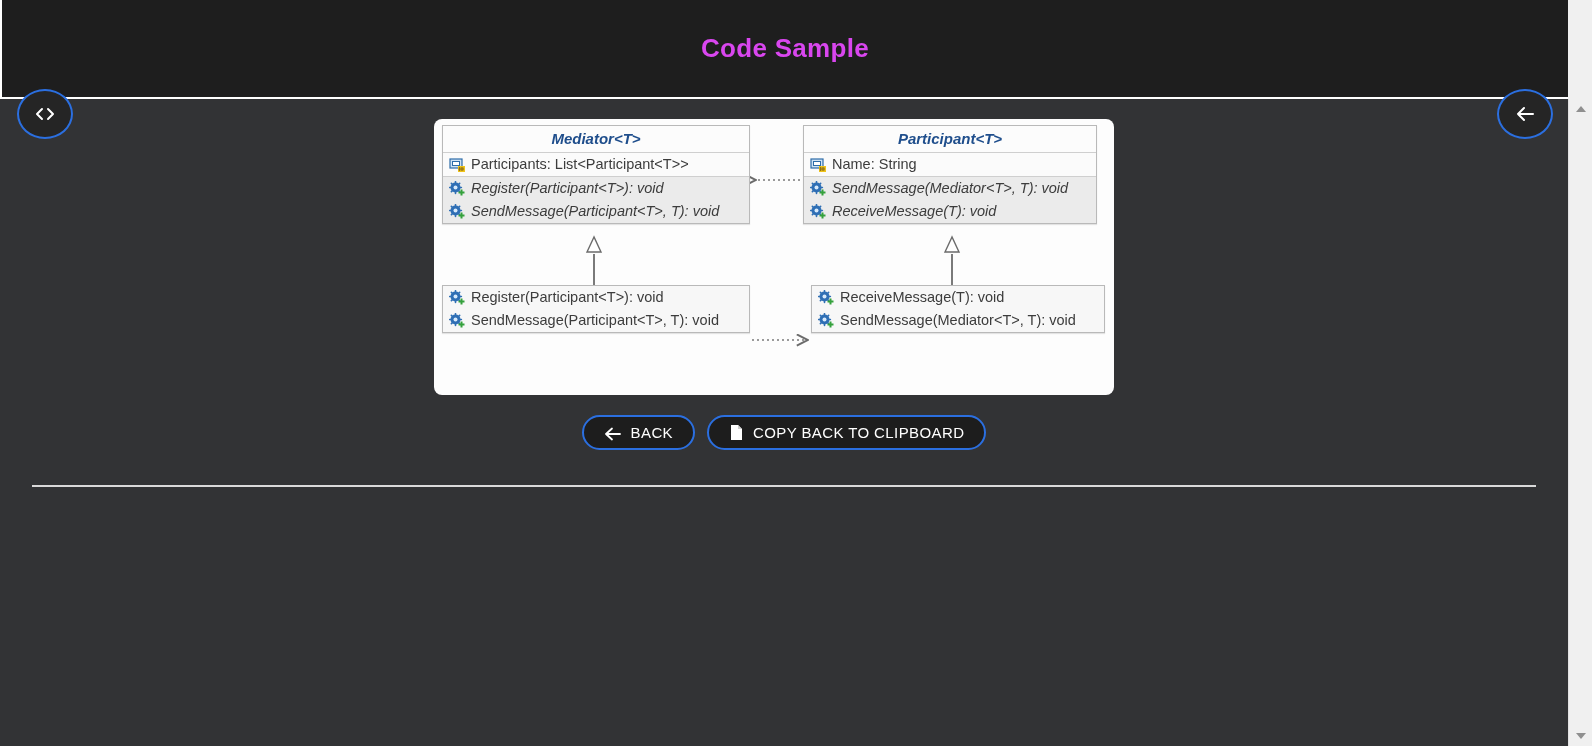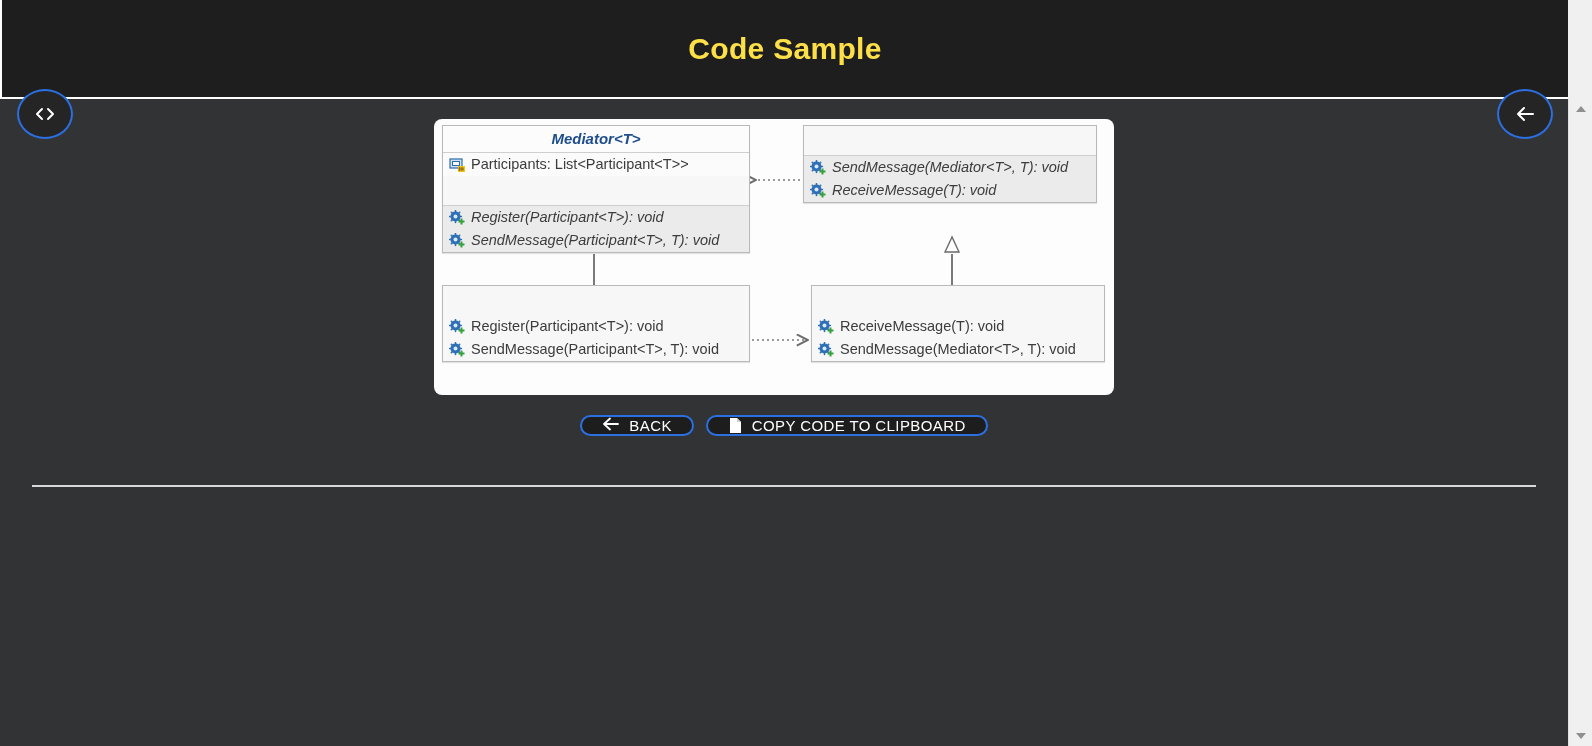--- a/index.html
+++ b/index.html
@@ -21,22 +21,22 @@
     width: 1568px;
     height: 99px;
     background: #1e1e1e;
     border-left: 2px solid #ffffff;
     border-bottom: 2px solid #ffffff;
     display: flex;
     align-items: center;
     justify-content: center;
   }
   .header-title {
-    color: #fde047;
-    font-size: 30px;
+    color: #d946ef;
+    font-size: 26px;
     font-weight: bold;
     letter-spacing: 0.3px;
   }
 
   
   .fab {
     position: absolute;
     width: 56px;
     height: 50px;
     border-radius: 28px / 25px;
@@ -96,21 +96,20 @@
     border-bottom: 1px solid #cfcfcf;
     white-space: nowrap;
   }
   .umlbox .title.abstract { font-style: italic; }
   .umlbox .section {
     background: #fbfbfb;
   }
   .umlbox .section.methods {
     background: #ebebeb;
     border-top: 1px solid #cfcfcf;
-    margin-top: 29px;
   }
   .umlrow {
     display: flex;
     align-items: center;
     gap: 5px;
     padding: 2px 4px 2px 6px;
     font-size: 14.5px;
     color: #3c3c3c;
     white-space: nowrap;
   }
@@ -132,29 +131,29 @@
     position: absolute;
     left: 0;
     top: 316px;
     width: 1568px;
     display: flex;
     justify-content: center;
     gap: 12px;
   }
   .btn {
     display: inline-flex;
-    align-items: flex-start;
+    align-items: flex-end;
     gap: 9px;
     background: #1d1d1d;
     border: 2px solid #2b6fe0;
     border-radius: 22px;
     color: #ffffff;
     font-size: 15px;
     letter-spacing: .4px;
-    padding: 0 20px;
+    padding: 7px 20px;
     cursor: pointer;
     white-space: nowrap;
   }
   .btn svg { display: block; }
 
   .divider {
     position: absolute;
     left: 32px;
     top: 386px;
     width: 1504px;
@@ -279,20 +278,34 @@
               <path d="M6.5 0.6 v2 M6.5 10.4 v2 M0.6 6.5 h2 M10.4 6.5 h2 M2.4 2.4 l1.4 1.4 M9.2 9.2 l1.4 1.4 M10.6 2.4 l-1.4 1.4 M3.8 9.2 l-1.4 1.4" stroke="#2f6fb5" stroke-width="1.6" stroke-linecap="round"></path>
               <path d="M11.5 10.5 h2 v-2 h2 v2 h2 v2 h-2 v2 h-2 v-2 h-2 z" fill="#35a13c" transform="translate(-2,0)"></path>
             </svg>
           </span>
           <span class="lbl">SendMessage(Participant&lt;T&gt;, T): void</span>
         </div>
       </div>
     </div>
 
     <div class="umlbox" id="box-participant">
+      <div class="title abstract">Participant&lt;T&gt;</div>
+      <div class="section">
+        <div class="umlrow">
+          <span class="ico">
+            <svg width="17" height="16" viewBox="0 0 17 16">
+              <rect x="1" y="2" width="12" height="9" fill="#cfe3f5" stroke="#2d6ca8" stroke-width="1.2"></rect>
+              <rect x="3.5" y="4.5" width="7" height="4" fill="#ffffff" stroke="#2d6ca8" stroke-width="1"></rect>
+              <path d="M9 9 h7 v6 h-7 z" fill="#f0c419"></path>
+              <path d="M10.5 10 v4 M13 10 v4 M9.5 11.2 h5.5 M9.5 12.8 h5.5" stroke="#8a6d1a" stroke-width="0.9"></path>
+            </svg>
+          </span>
+          <span class="lbl">Name: String</span>
+        </div>
+      </div>
       <div class="section methods">
         <div class="umlrow italic">
           <span class="ico">
             <svg width="17" height="16" viewBox="0 0 17 16">
               <circle cx="6.5" cy="6.5" r="5" fill="#2f6fb5"></circle>
               <circle cx="6.5" cy="6.5" r="2" fill="#d7e9fb"></circle>
               <path d="M6.5 0.6 v2 M6.5 10.4 v2 M0.6 6.5 h2 M10.4 6.5 h2 M2.4 2.4 l1.4 1.4 M9.2 9.2 l1.4 1.4 M10.6 2.4 l-1.4 1.4 M3.8 9.2 l-1.4 1.4" stroke="#2f6fb5" stroke-width="1.6" stroke-linecap="round"></path>
               <path d="M11.5 10.5 h2 v-2 h2 v2 h2 v2 h-2 v2 h-2 v-2 h-2 z" fill="#35a13c" transform="translate(-2,0)"></path>
             </svg>
           </span>
@@ -378,21 +391,21 @@
       <span>BACK</span>
     </div>
 
     <div class="btn">
       <span>
         <svg width="15" height="17" viewBox="0 0 15 17">
           <path d="M2 1 h7 l4 4 v11 h-11 z" fill="#ffffff"></path>
           <path d="M9 1 v4 h4" fill="#cfcfcf"></path>
         </svg>
       </span>
-      <span>COPY CODE TO CLIPBOARD</span>
+      <span>COPY BACK TO CLIPBOARD</span>
     </div>
   </div>
 
   <div class="divider"></div>
 </div>
 
 <div class="sb-corner"></div>
 <div class="scrollbar">
   <div class="sb-arrow sb-up">
       <div class="sb-tri"></div>

